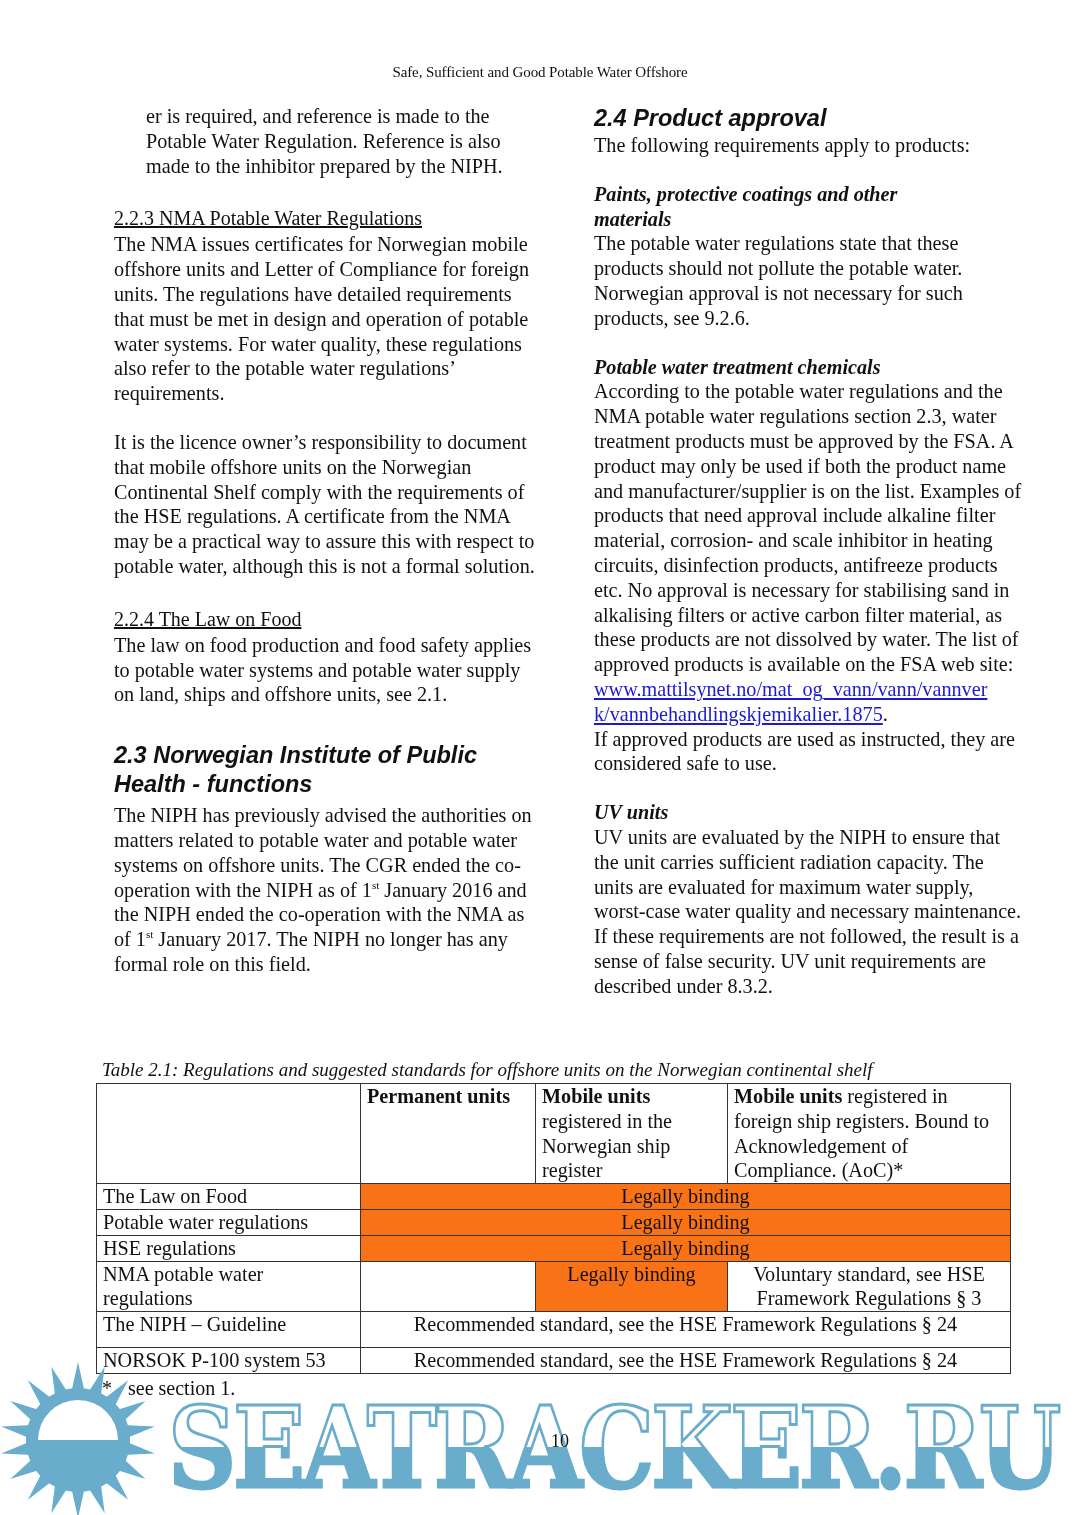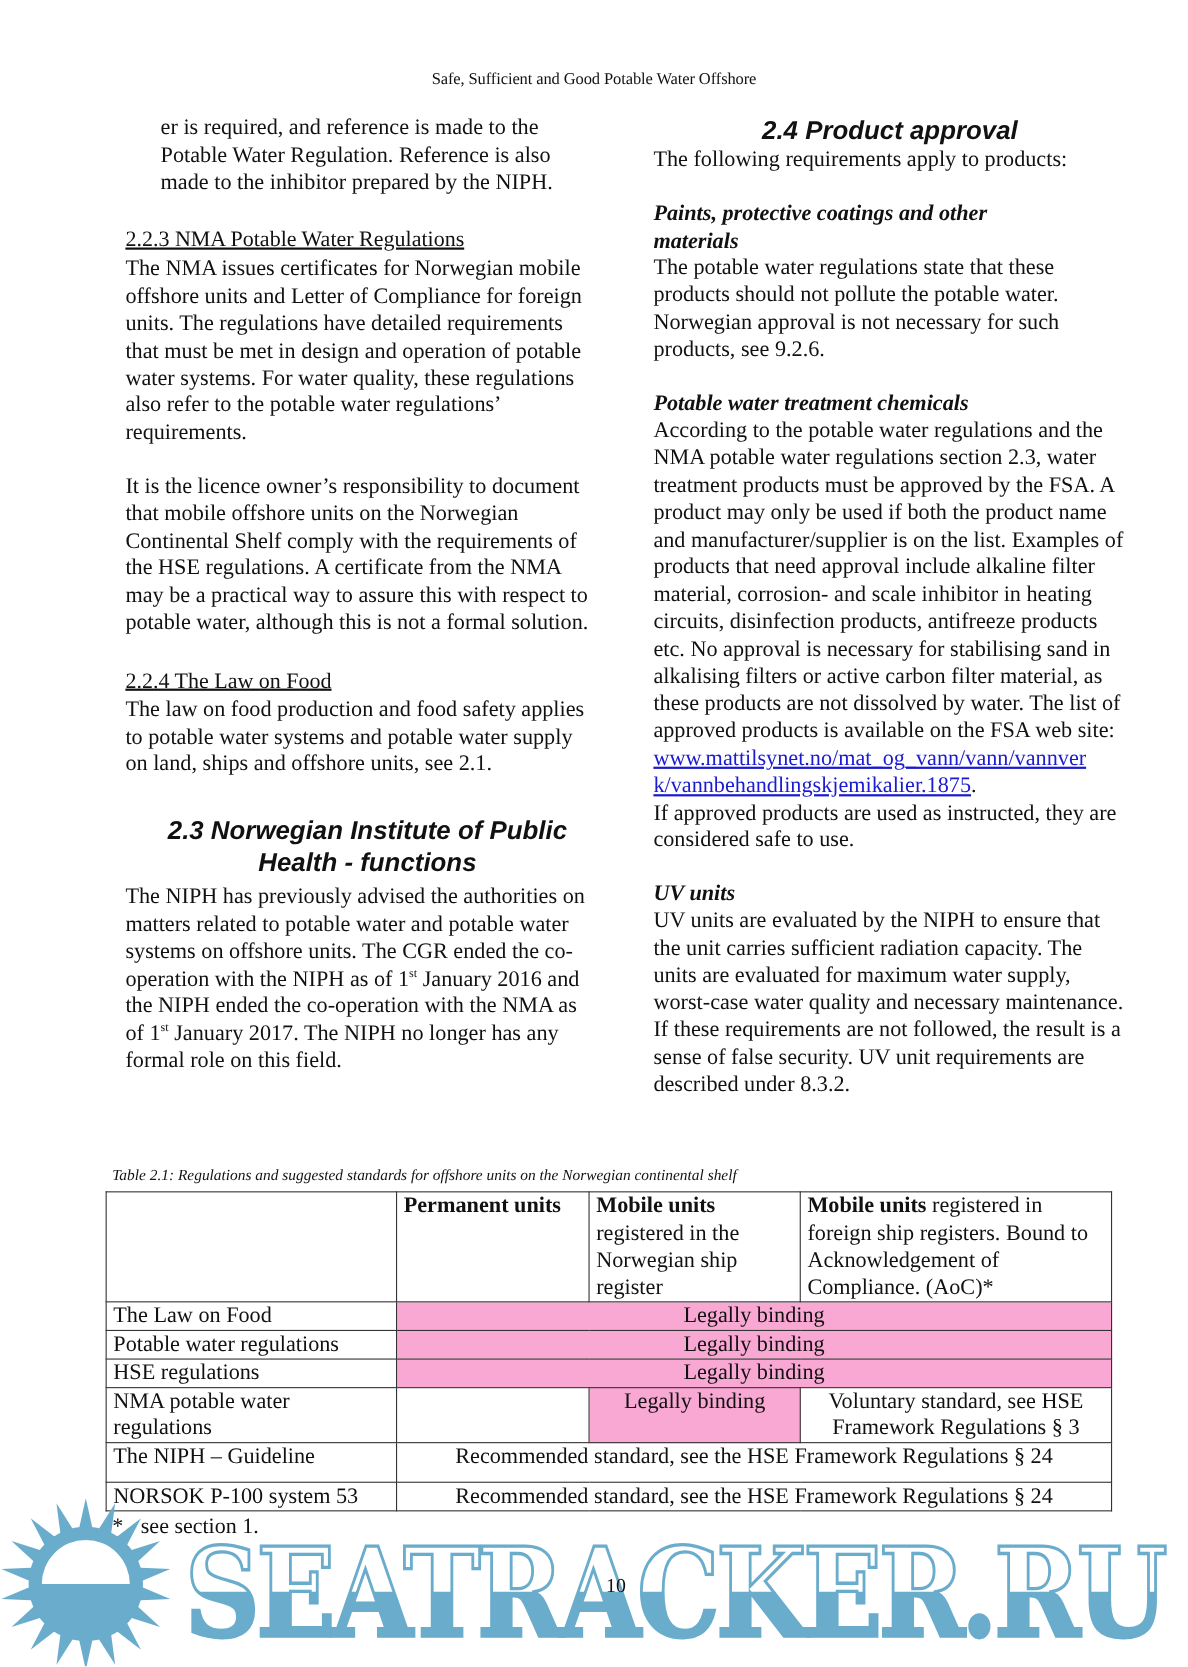--- a/index.html
+++ b/index.html
@@ -12,37 +12,37 @@
     font-size: 15px; letter-spacing: -0.1px;
   }
   .col { position: absolute; font-size: 20.2px; line-height: 24.8px; }
   .col-left { left: 102px; top: 104px; width: 440px; margin-left: 12px; }
   .col-right { left: 594px; top: 104px; width: 430px; }
   .p { margin: 0; }
   .indent { padding-left: 32px; }
   .h3 { font-size: 20px; line-height: 28px; margin: 0; font-weight: normal; text-decoration: underline; }
   .h2 {
     font-family: "Liberation Sans", "DejaVu Sans", sans-serif;
-    font-weight: bold; font-style: italic; font-size: 23.5px; line-height: 29px; margin: 0; text-align: center;
+    font-weight: bold; font-style: italic; font-size: 23.5px; line-height: 29px; margin: 0;
   }
   .bold-head { font-weight: bold; margin: 0; font-style: italic; }
   a.link { color: #1a1ad0; text-decoration: underline; }
   sup { font-size: 11px; line-height: 0; vertical-align: 8px; }
 
   .table-caption {
     position: absolute; left: 102px; top: 1058px; width: 900px;
-    font-style: italic; font-size: 14px; line-height: 24px;
+    font-style: italic; font-size: 19px; line-height: 24px;
   }
   table.reg {
     position: absolute; left: 96px; top: 1083px; width: 914px;
     border-collapse: collapse; font-size: 20.2px; line-height: 24.8px;
     table-layout: fixed;
   }
   table.reg td { border: 1.3px solid #333; padding: 0 6px; vertical-align: top; }
-  table.reg td.gray { background: #f9a8d4; }
+  table.reg td.gray { background: #f97316; }
   table.reg td.center { text-align: center; }
   .footnote {
     position: absolute; left: 102px; top: 1376px; font-size: 20px; line-height: 24px;
   }
   .footnote .star { display: inline-block; width: 26px; }
   .page-number {
     position: absolute; left: 0; width: 1120px; top: 1431px; text-align: center;
     font-size: 18px; z-index: 3;
   }
   .watermark { position: absolute; left: 0; top: 1340px; width: 1080px; height: 175px; z-index: 2; pointer-events: none; }

